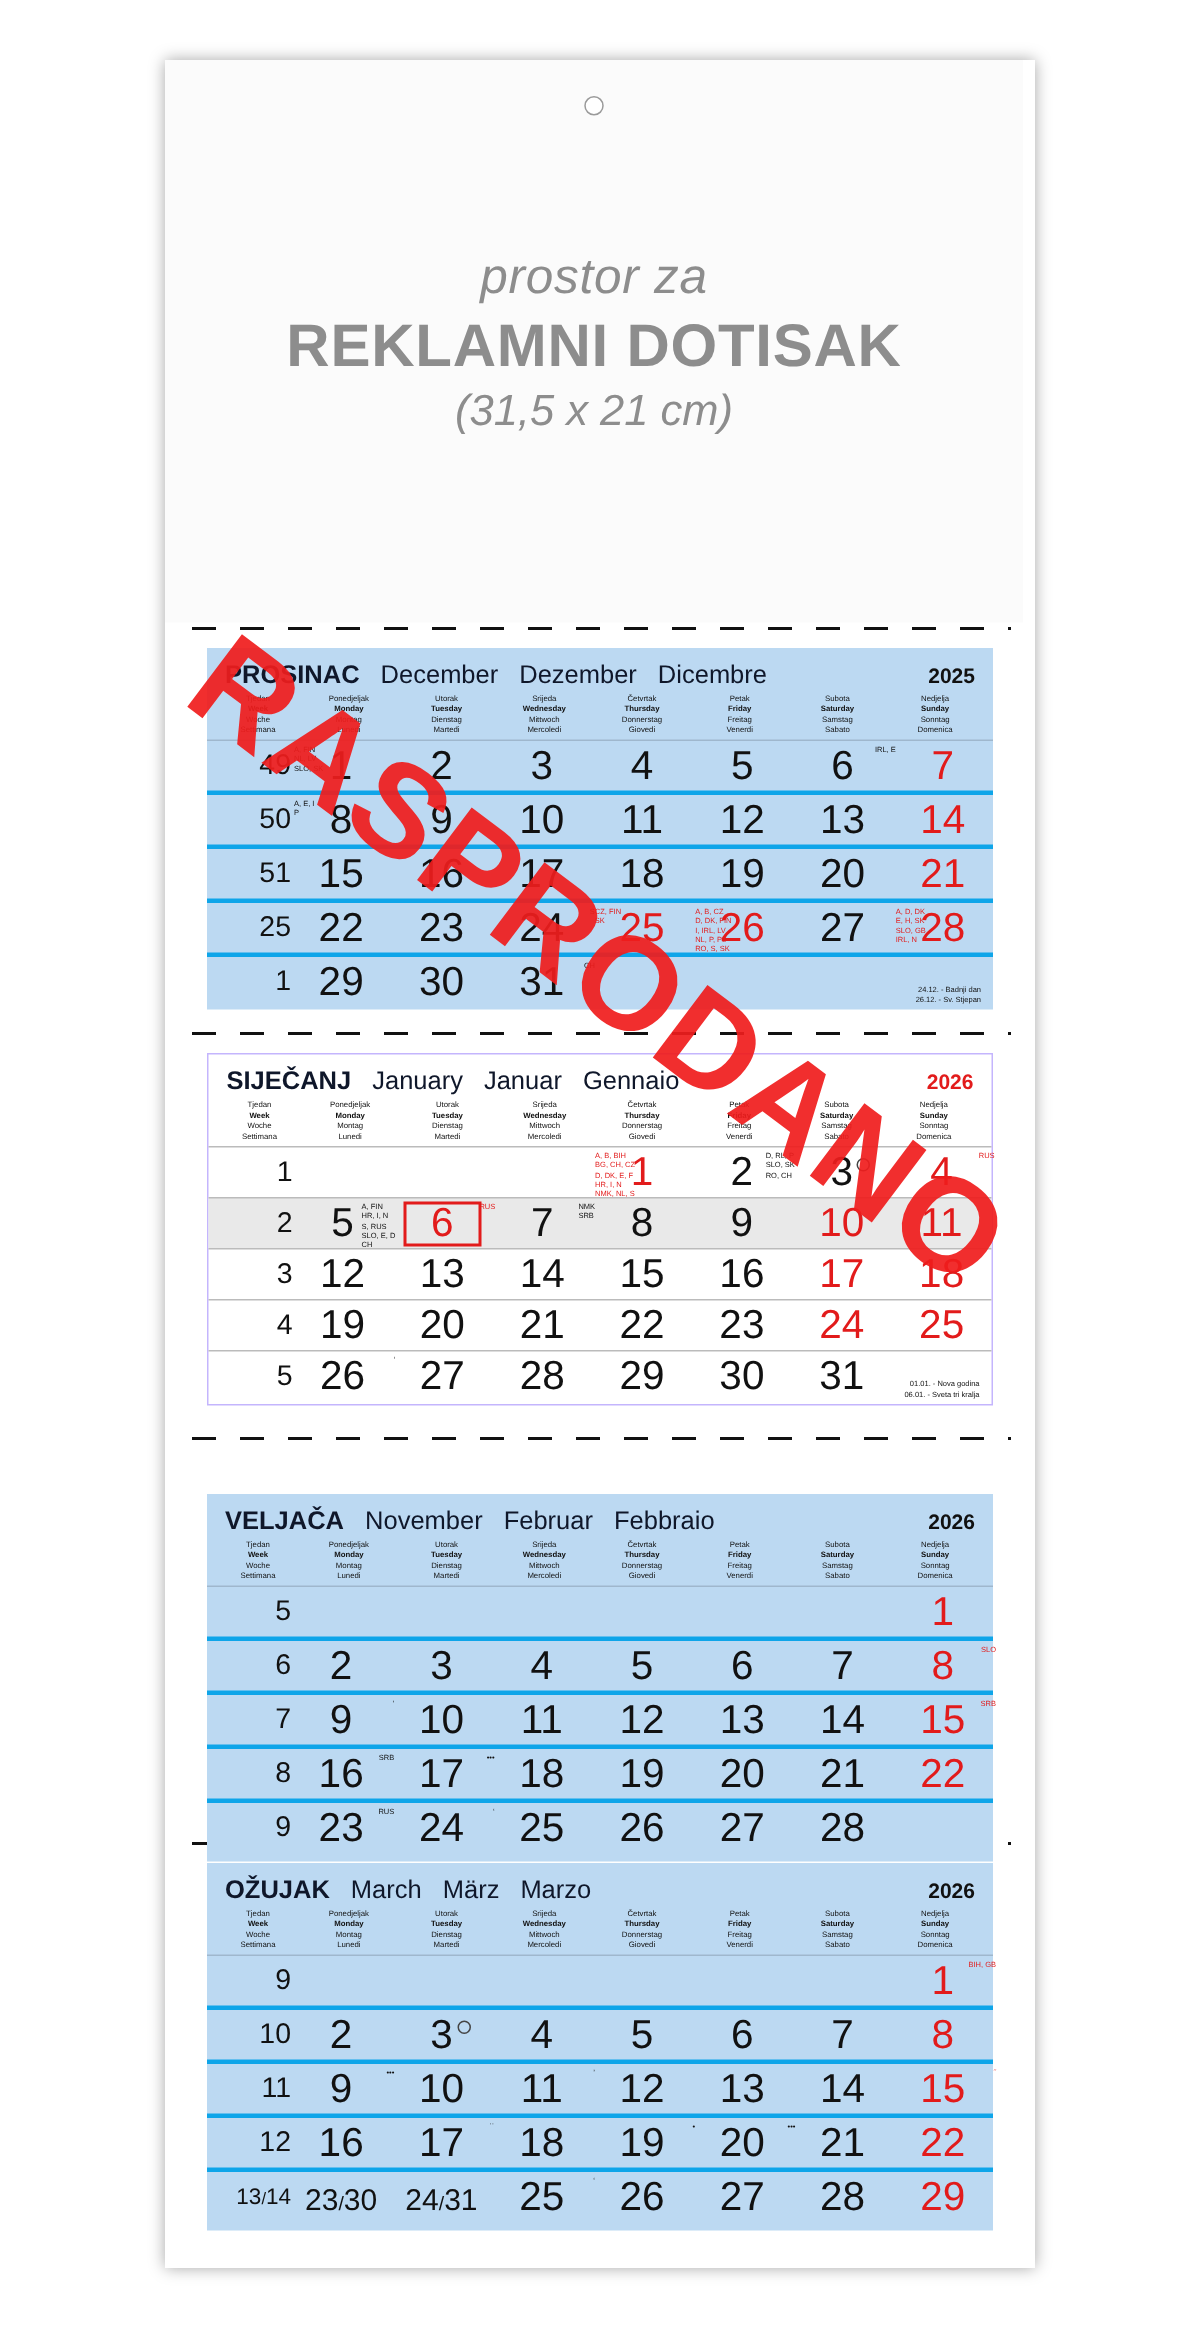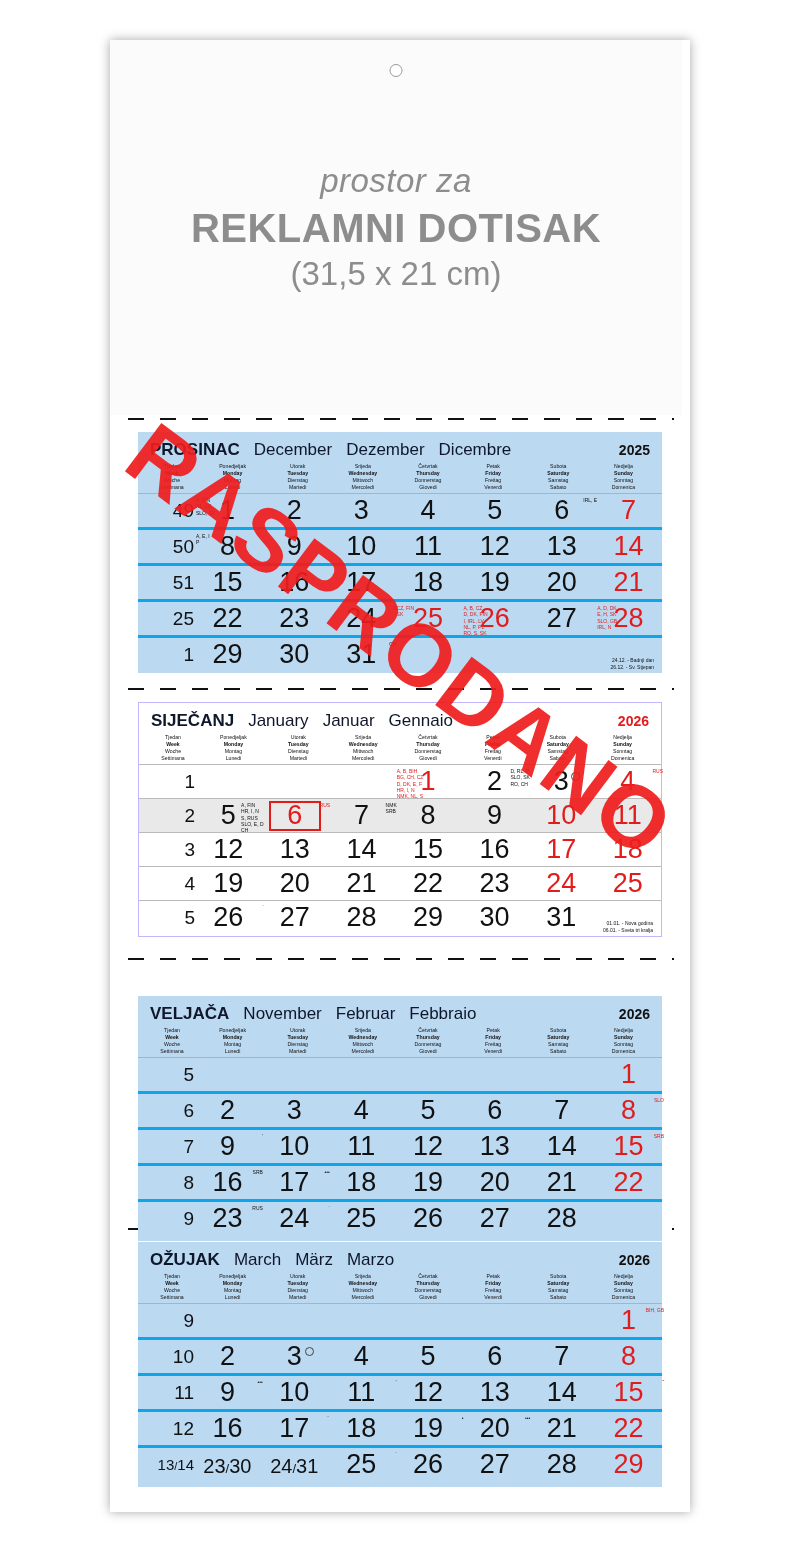--- a/index.html
+++ b/index.html
@@ -16,21 +16,21 @@
   .ad-area{
     position:absolute;left:0;top:0;width:572px;height:375px;background:#fbfbfb;
     display:flex;flex-direction:column;align-items:center;justify-content:center;
   }
   .punch-hole{
     position:absolute;left:50%;top:24px;transform:translateX(-50%);
     width:11px;height:11px;border:1px solid #9a9a9a;border-radius:50%;background:#ffffff;
   }
   .ad-line1{font-style:italic;font-size:33px;color:#8d8d8d;letter-spacing:0.5px;}
   .ad-line2{font-weight:bold;font-size:40px;color:#8d8d8d;margin-top:6px;letter-spacing:0.5px;}
-  .ad-line3{font-size:33px;color:#8d8d8d;margin-top:4px;}
+  .ad-line3{font-style:italic;font-size:29px;color:#8d8d8d;margin-top:4px;}
 
   
   .perf{position:absolute;left:18px;width:546px;height:2px;
         background:repeating-linear-gradient(to right,#111 0 16px,transparent 16px 32px);}
 
   
   .month{position:absolute;left:28px;width:524px;box-sizing:border-box;}
   .month.blue{background:#bcd9f2;}
   .month.white{background:#ffffff;border:1px solid #c4b5fd;}
 

